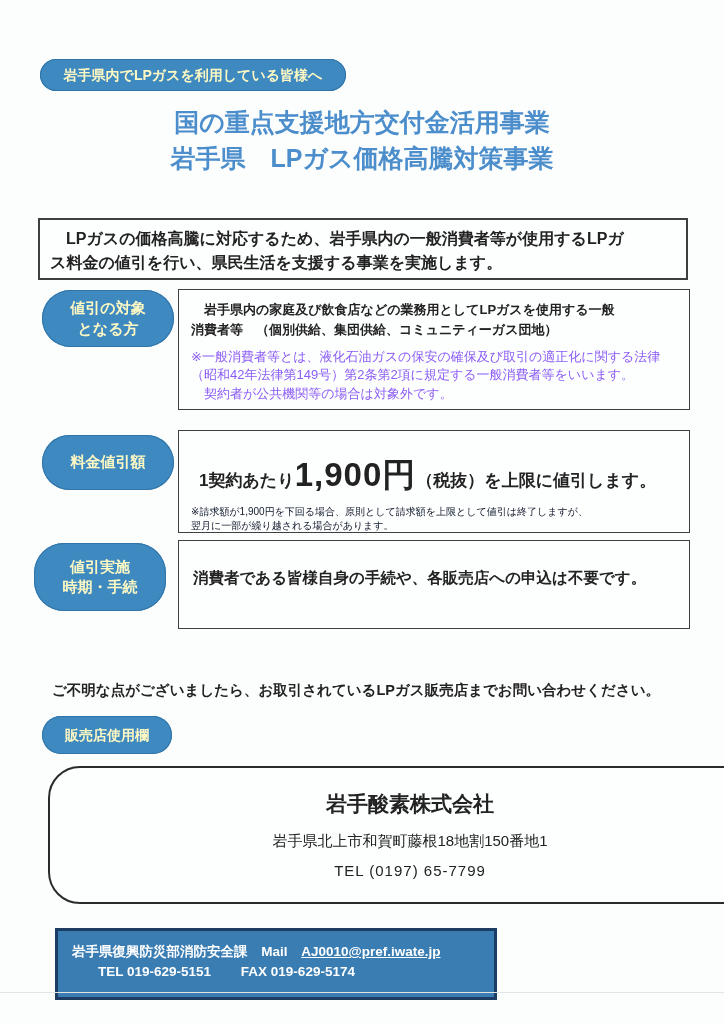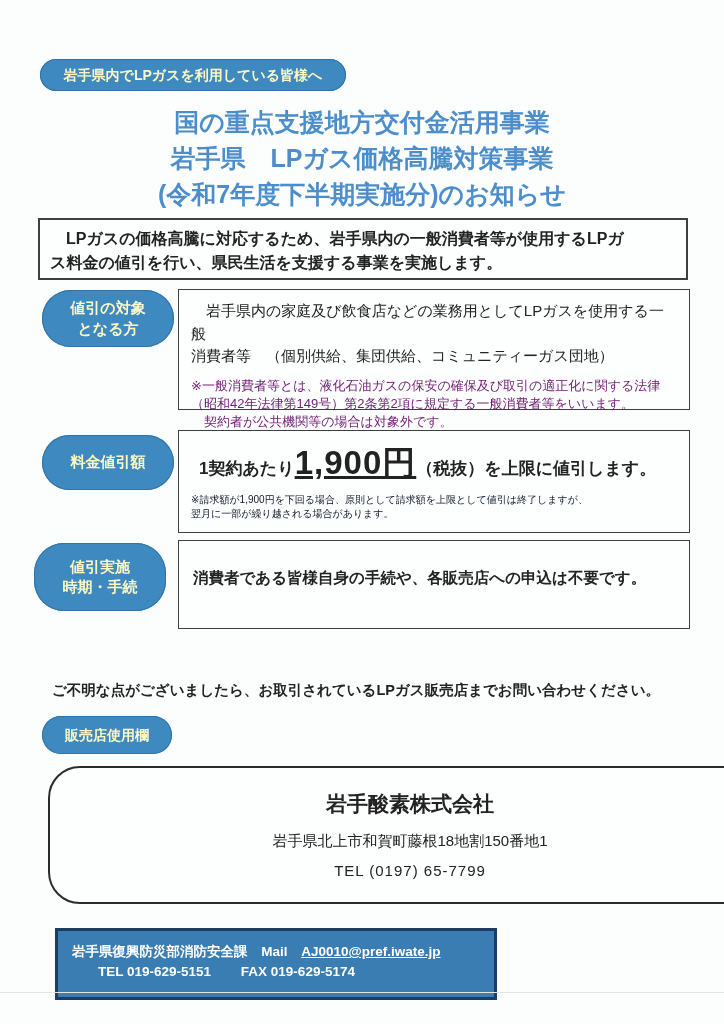--- a/index.html
+++ b/index.html
@@ -37,27 +37,27 @@
   .box{
     position:absolute;
     background:#fdfefe;
     border:2px solid #3f3f3f;
     box-sizing:border-box;
   }
   .intro-box{left:38px;top:218px;width:650px;height:62px;border-width:2px;padding:7px 10px;}
   .intro-text{font-size:16px;font-weight:bold;line-height:1.5;white-space:pre-line;}
   .lbl-audience{left:42px;top:290px;width:132px;height:57px;font-size:15px;}
   .box-audience{left:178px;top:289px;width:512px;height:121px;border-width:1.5px;padding:10px 12px;}
-  .main-text{font-size:15px;font-weight:normal;line-height:1.5;white-space:pre-line;}
-  .note-text{font-size:13px;color:#701a75;line-height:1.42;margin-top:9px;white-space:pre-line;}
+  .main-text{font-size:13px;font-weight:bold;line-height:1.5;white-space:pre-line;}
+  .note-text{font-size:13px;color:#8b5cf6;line-height:1.42;margin-top:9px;white-space:pre-line;}
   .lbl-discount{left:42px;top:435px;width:132px;height:55px;font-size:15px;}
-  .box-discount{left:178px;top:430px;width:512px;height:103px;border-width:1.5px;padding:4px 12px;}
+  .box-discount{left:178px;top:430px;width:512px;height:103px;border-width:1.5px;padding:16px 12px;}
   .amount-row{display:flex;align-items:baseline;font-weight:bold;margin:6px 0 0 8px;}
   .amount-pre{font-size:17px;}
-  .amount-big{font-size:33px;letter-spacing:1px;text-decoration:underline;}
+  .amount-big{font-size:33px;letter-spacing:1px;}
   .amount-suf{font-size:17px;}
   .discount-note{font-size:10px;color:#0f172a;line-height:1.4;margin-top:7px;white-space:pre-line;}
   .lbl-schedule{left:34px;top:543px;width:132px;height:68px;font-size:15px;}
   .box-schedule{left:178px;top:540px;width:512px;height:89px;border-width:1.5px;padding:11px 14px;}
   .sched-line{font-size:15.5px;font-weight:bold;}
   .sched-line2{margin-top:16px;}
   .contact{
     position:absolute;left:52px;top:681px;
     font-size:14.5px;font-weight:bold;text-align:right;
   }
@@ -87,21 +87,20 @@
 </head>
 <body>
 
 <div class="page">
 
   <div class="pill badge">岩手県内でLPガスを利用している皆様へ</div>
 
   <div class="title">
     <div>国の重点支援地方交付金活用事業</div>
     <div>岩手県　LPガス価格高騰対策事業</div>
-    <div>(令和7年度下半期実施分)のお知らせ</div>
   </div>
 
   <div class="box intro-box">
     <div class="intro-text">　LPガスの価格高騰に対応するため、岩手県内の一般消費者等が使用するLPガ
 ス料金の値引を行い、県民生活を支援する事業を実施します。</div>
   </div>
 
   <div class="pill lbl-audience">値引の対象
 となる方</div>
   <div class="box box-audience">

